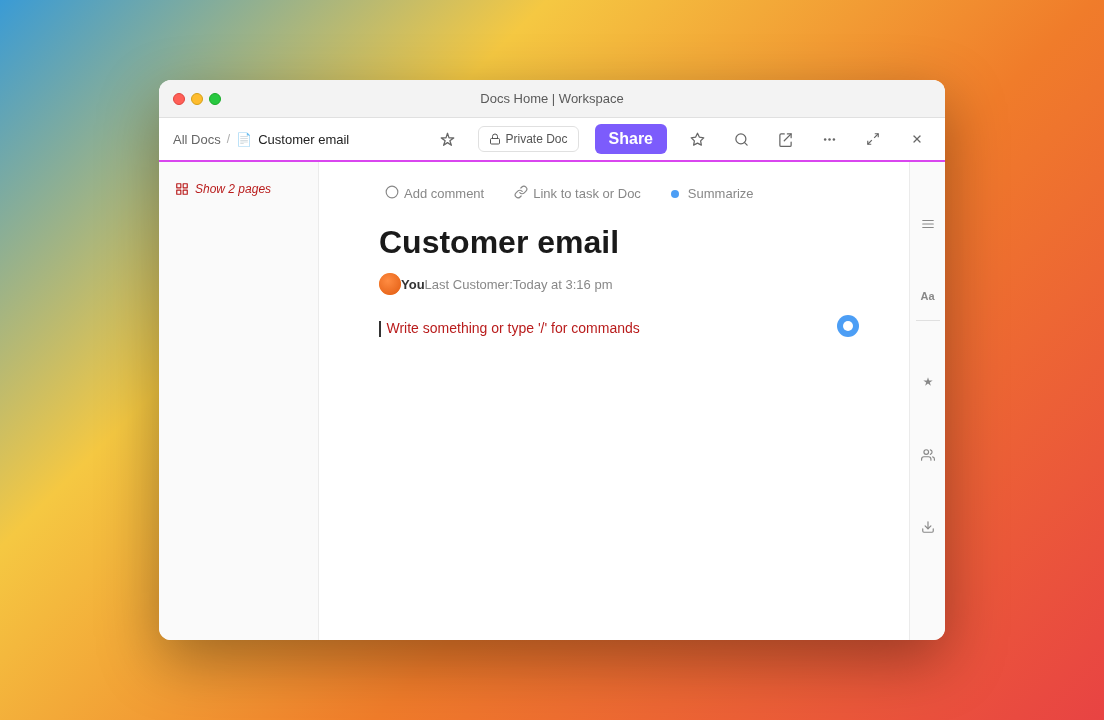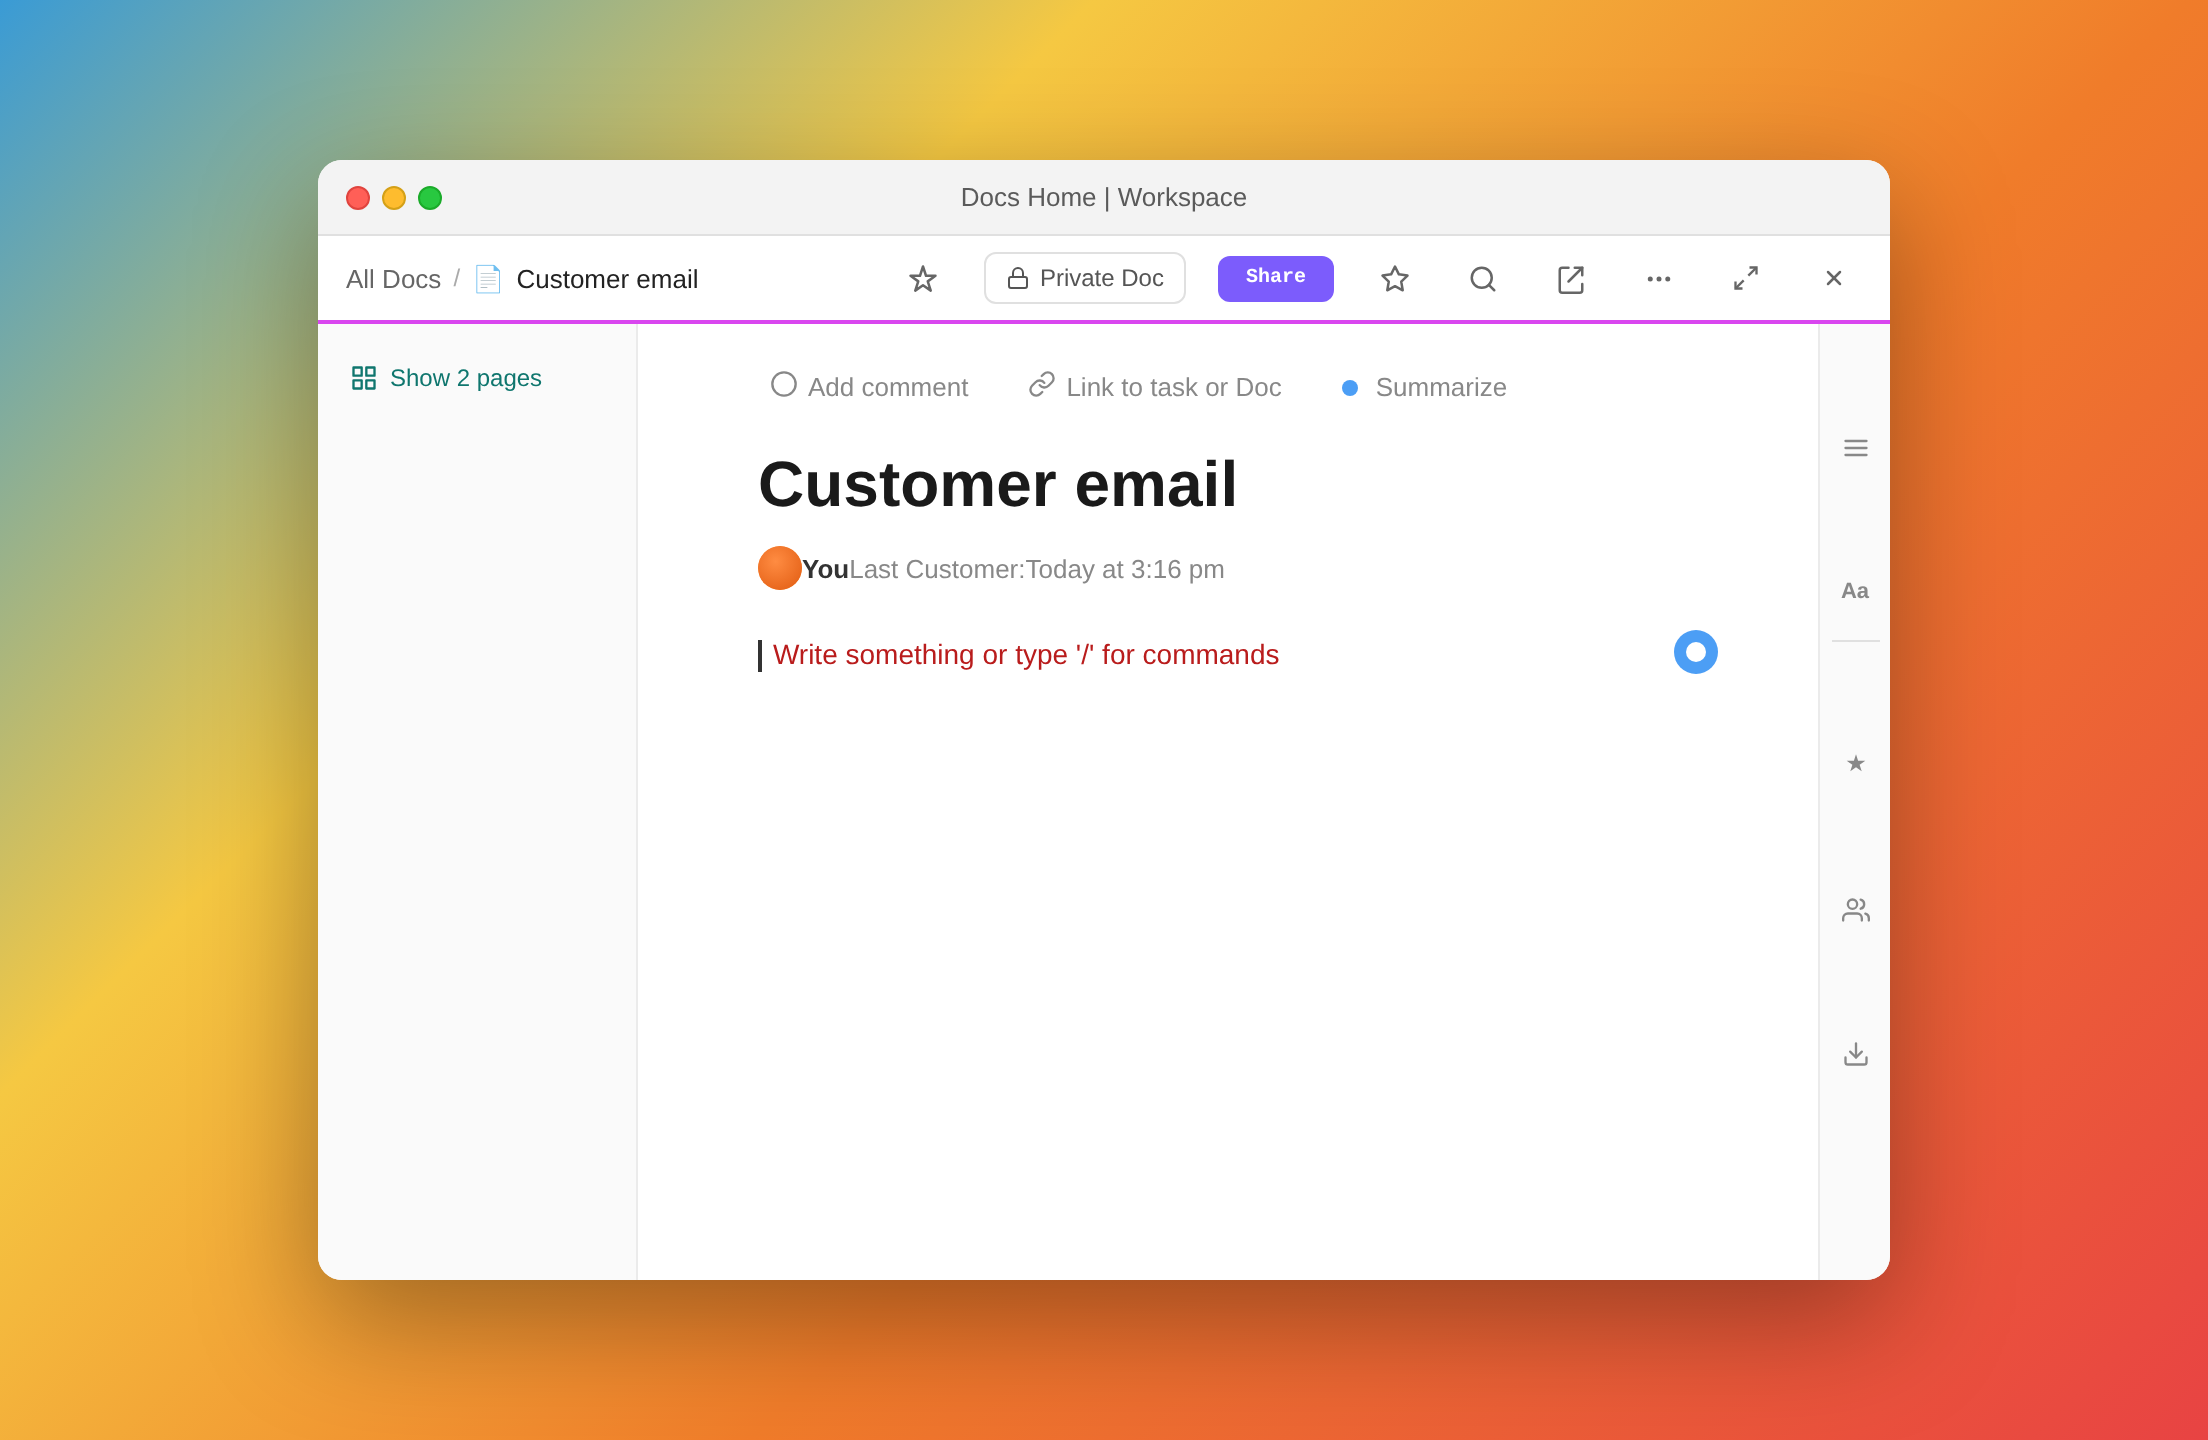--- a/index.html
+++ b/index.html
@@ -135,24 +135,23 @@
       font-size: 12px;
       color: #555;
     }
 
     .share-btn {
       padding: 6px 14px;
       background: #7c5cfc;
       color: #fff;
       border: none;
       border-radius: 6px;
-      font-size: 10px;
+      font-size: 16px;
       font-weight: 600;
       cursor: pointer;
-      font-family: Liberation Mono, monospace;
     }
 
     
     .main-area {
       display: flex;
       flex: 1;
       overflow: hidden;
     }
 
     
@@ -162,24 +161,25 @@
       padding: 16px 12px;
       flex-shrink: 0;
       background: #fafafa;
     }
 
     .show-pages-btn {
       display: flex;
       align-items: center;
       gap: 6px;
       font-size: 12px;
-      color: #0f766e;
+      color: #b91c1c;
       cursor: pointer;
       padding: 4px 4px;
       border-radius: 5px;
+      font-style: italic;
     }
 
     
     .doc-content {
       flex: 1;
       padding: 20px 60px 40px 60px;
       overflow-y: auto;
       position: relative;
     }
 

